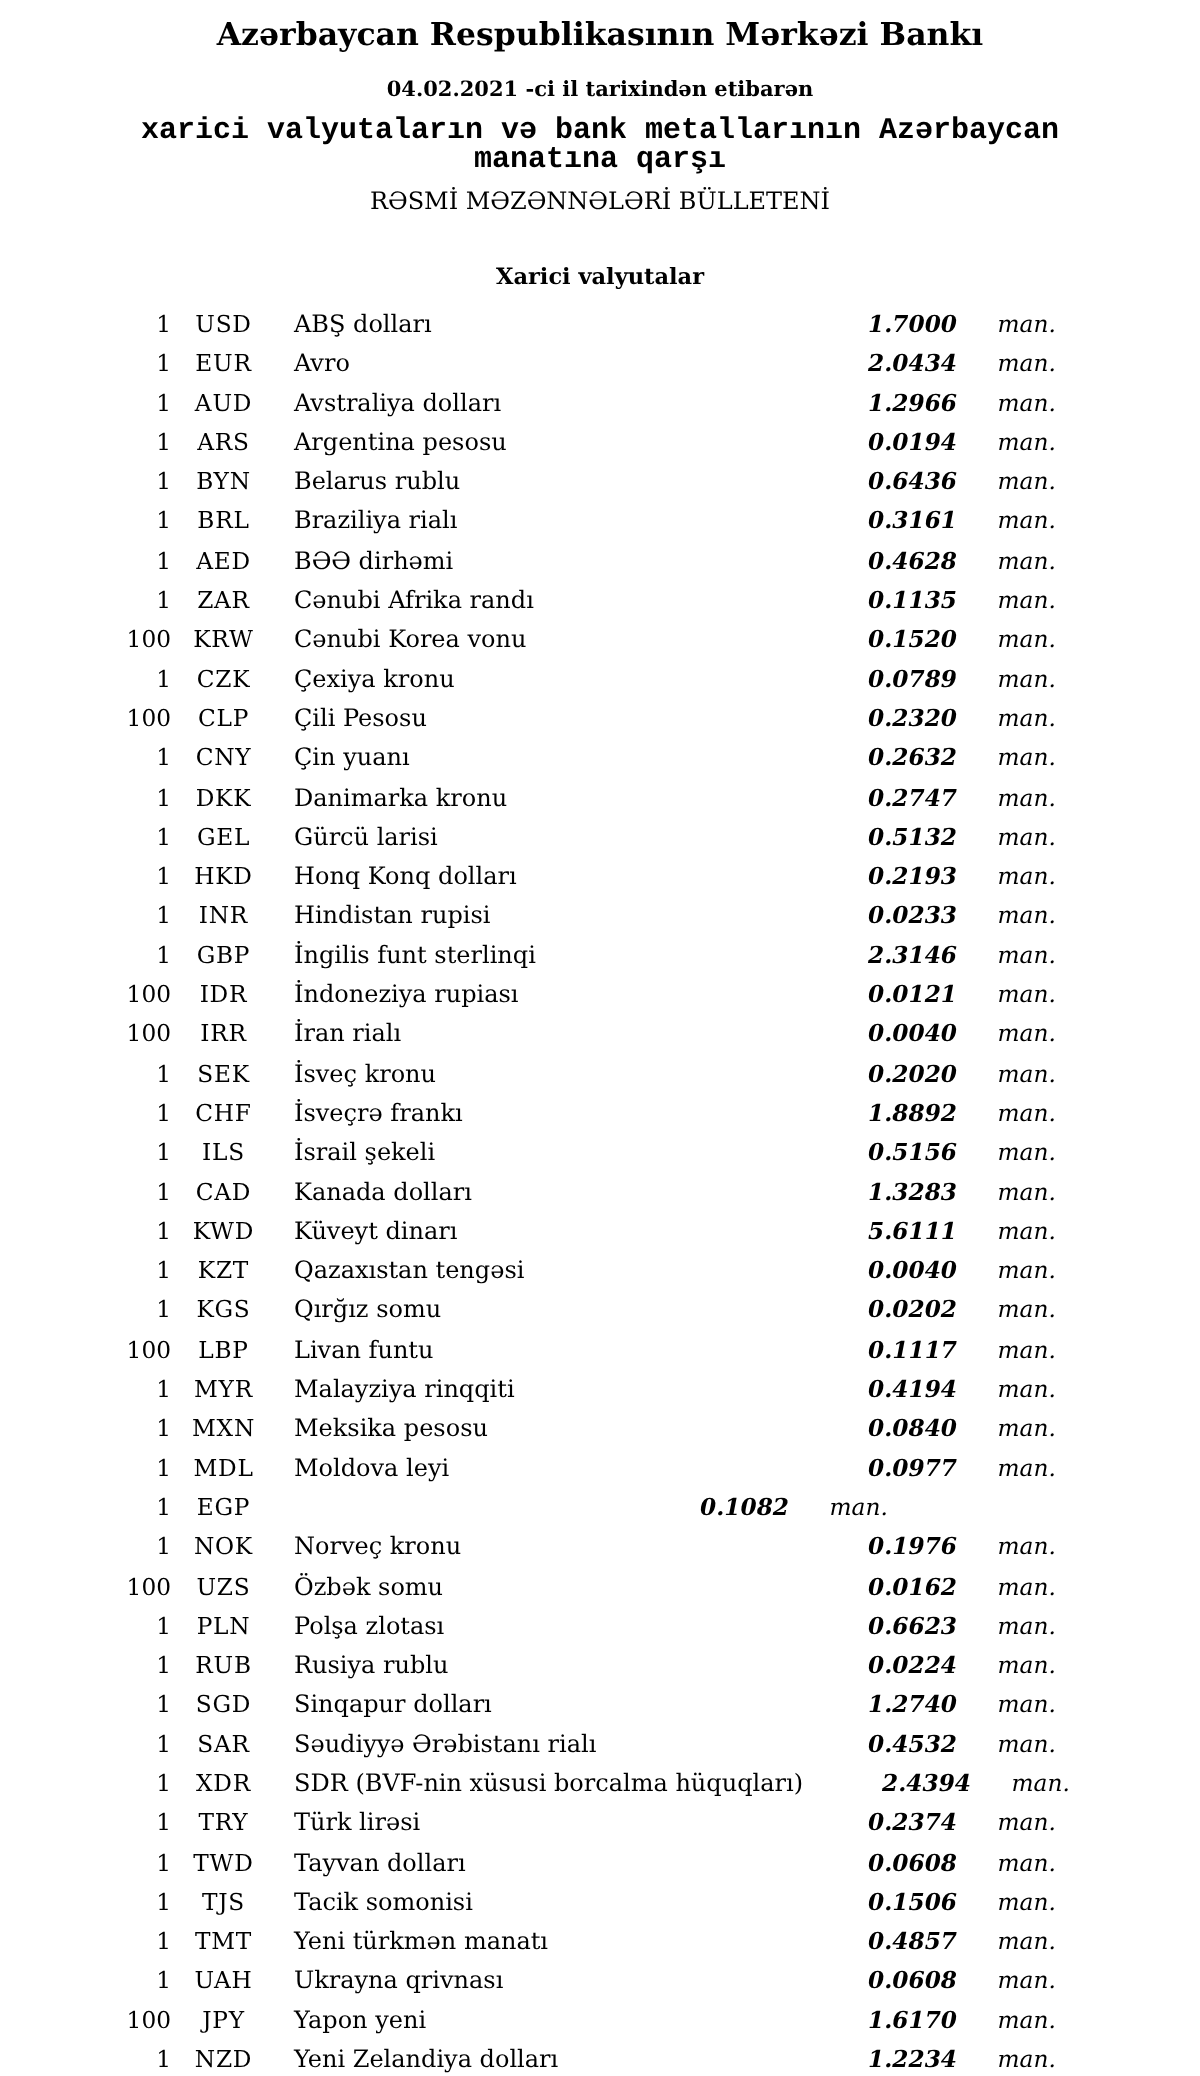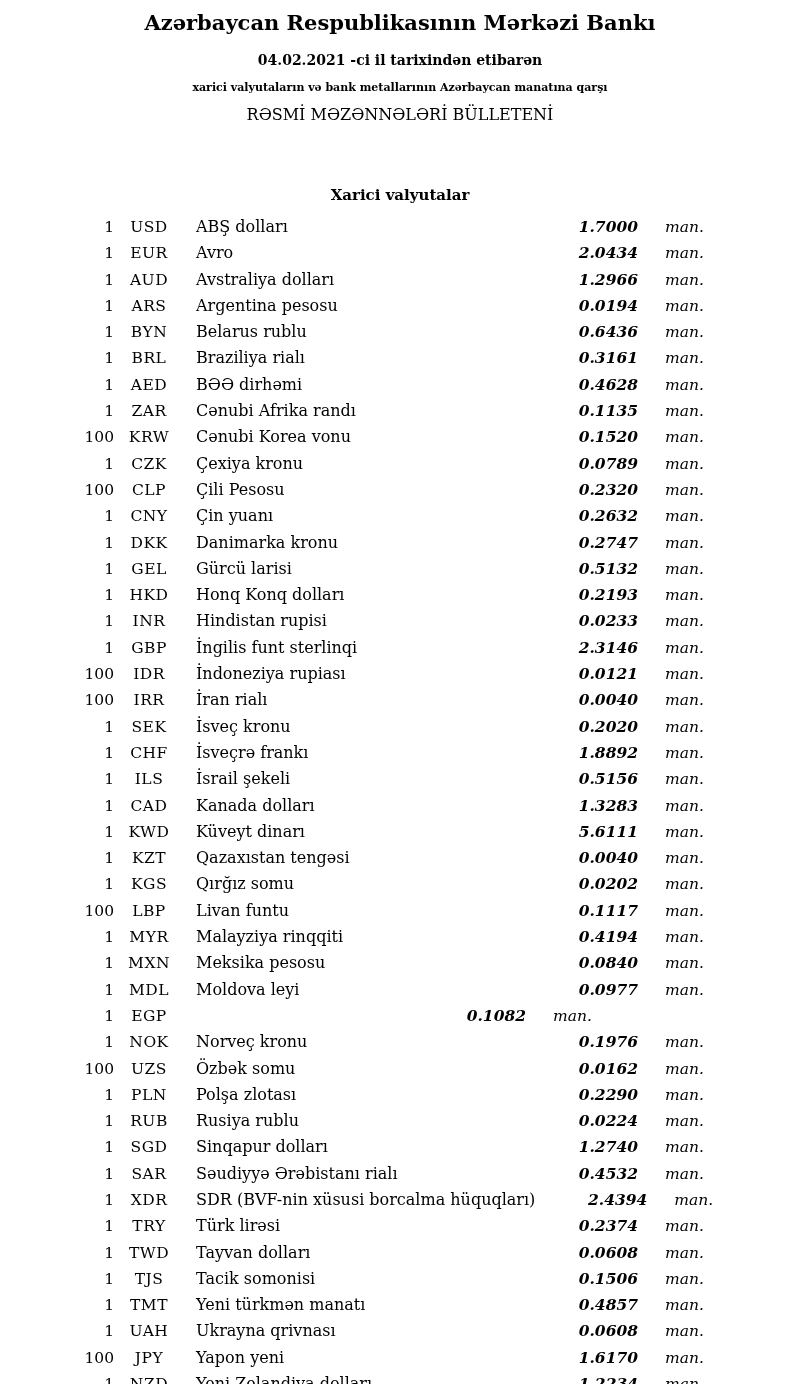--- a/index.html
+++ b/index.html
@@ -27,36 +27,37 @@
     margin: 0;
     line-height: 30px;
   }
   .date-line {
     font-size: 14px;
     font-weight: bold;
     margin-top: 13px;
     line-height: 18px;
   }
   .sub1 {
-    font-size: 11px;
+    font-size: 20px;
     font-weight: bold;
     margin-top: 9px;
     line-height: 19px;
+    font-family: Liberation Mono, monospace;
   }
   .sub2 {
     font-size: 16px;
     font-weight: normal;
     margin-top: 8px;
     line-height: 20px;
   }
   .section-title {
     text-align: center;
     font-size: 15px;
     font-weight: bold;
-    margin-top: 60px;
+    margin-top: 30px;
     line-height: 20px;
   }
   .rates {
     margin-top: 9px;
   }
   .rate-row {
     display: grid;
     grid-template-columns: 42px 70px 1fr 112px 90px;
     height: 26.3px;
     align-items: center;
@@ -332,21 +333,21 @@
         <span class="qty">100</span>
         <span class="code">UZS</span>
         <span class="name">Özbək somu</span>
         <span class="rate">0.0162</span>
         <span class="unit">man.</span>
       </div>
       <div class="rate-row">
         <span class="qty">1</span>
         <span class="code">PLN</span>
         <span class="name">Polşa zlotası</span>
-        <span class="rate">0.2290</span>
+        <span class="rate">0.6623</span>
         <span class="unit">man.</span>
       </div>
       <div class="rate-row">
         <span class="qty">1</span>
         <span class="code">RUB</span>
         <span class="name">Rusiya rublu</span>
         <span class="rate">0.0224</span>
         <span class="unit">man.</span>
       </div>
       <div class="rate-row">

